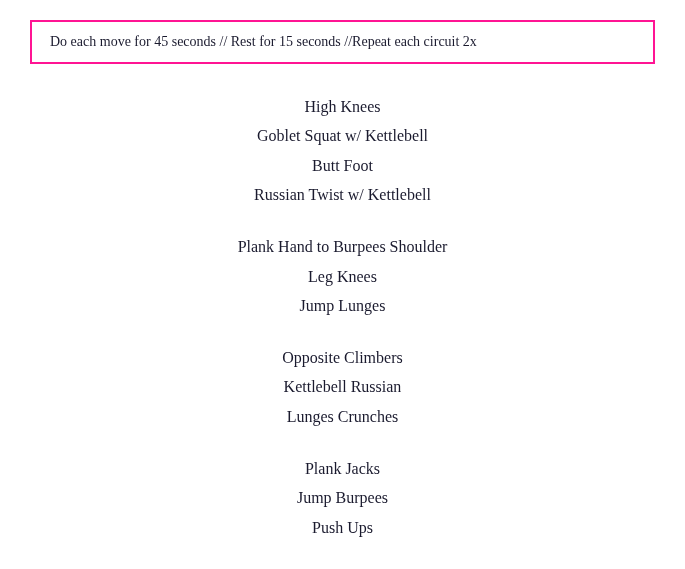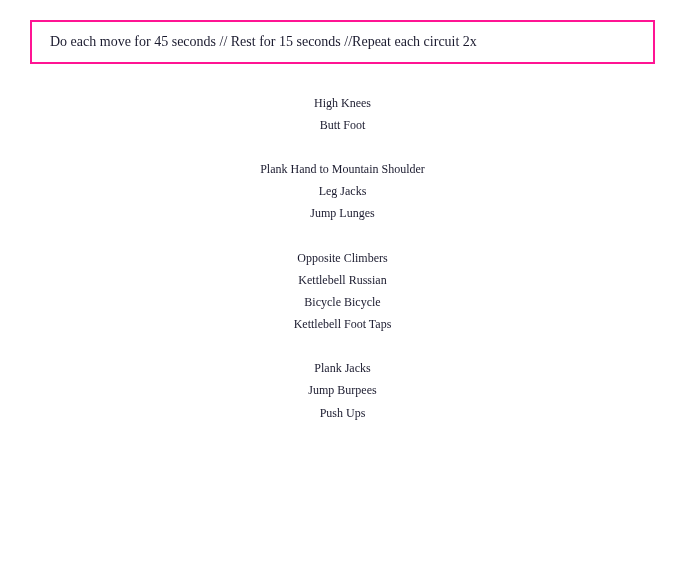--- a/index.html
+++ b/index.html
@@ -41,47 +41,48 @@
       align-items: center;
       width: 100%;
     }
 
     .circuit {
       margin-bottom: 22px;
       text-align: center;
     }
 
     .exercise {
-      font-size: 12px;
+      font-size: 16px;
       line-height: 1.85;
       color: #1a1a2e;
     }
   </style>
 </head>
 <body>
 
 <div class="instruction-box">
   <span class="instruction-text">Do each move for 45 seconds // Rest for 15 seconds //Repeat each circuit 2x</span>
 </div>
 
 <div class="workout-container">
 
 <div class="circuit">
       <p class="exercise">High Knees</p>
+      <p class="exercise">Goblet Squat w/ Kettlebell</p>
       <p class="exercise">Butt Foot</p>
+      <p class="exercise">Russian Twist w/ Kettlebell</p>
     </div>
     <div class="circuit">
-      <p class="exercise">Plank Hand to Mountain Shoulder</p>
-      <p class="exercise">Leg Jacks</p>
+      <p class="exercise">Plank Hand to Burpees Shoulder</p>
+      <p class="exercise">Leg Knees</p>
       <p class="exercise">Jump Lunges</p>
     </div>
     <div class="circuit">
       <p class="exercise">Opposite Climbers</p>
       <p class="exercise">Kettlebell Russian</p>
-      <p class="exercise">Bicycle Bicycle</p>
-      <p class="exercise">Kettlebell Foot Taps</p>
+      <p class="exercise">Lunges Crunches</p>
     </div>
     <div class="circuit">
       <p class="exercise">Plank Jacks</p>
       <p class="exercise">Jump Burpees</p>
       <p class="exercise">Push Ups</p>
     </div>
   </div>
 
 </body></html>

